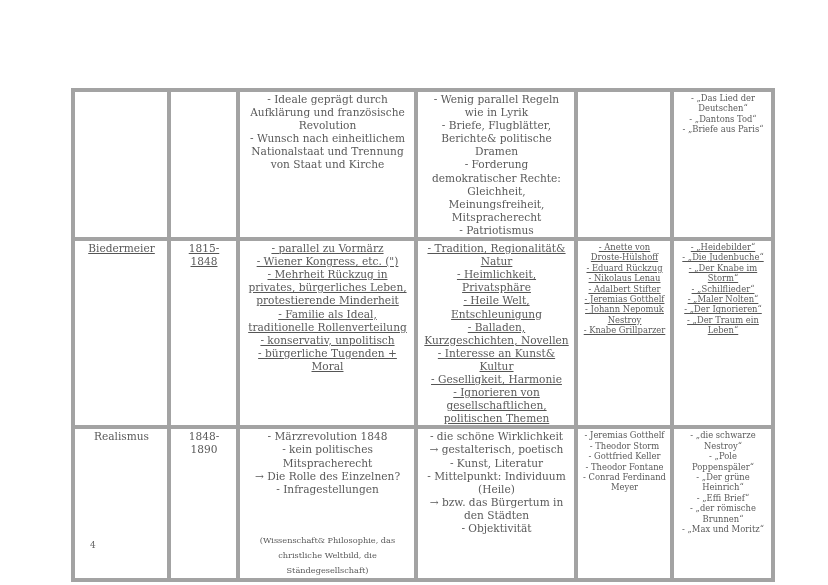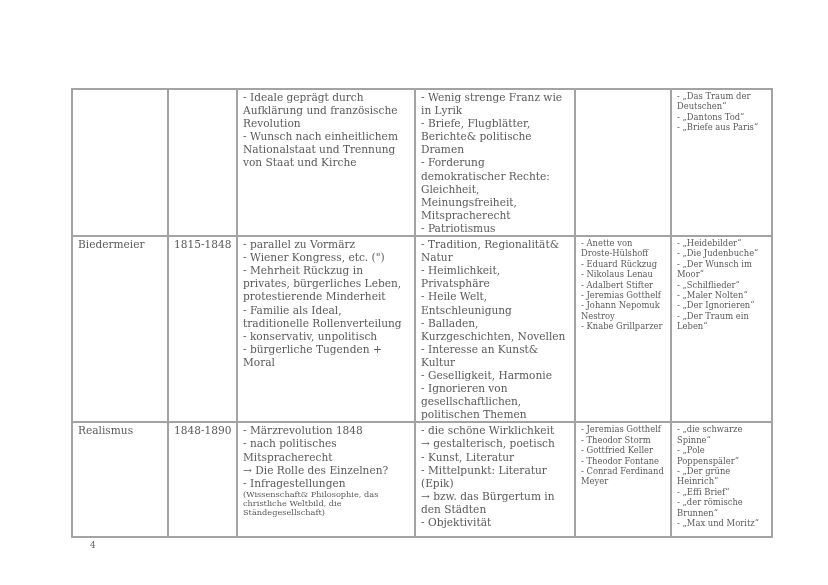--- a/index.html
+++ b/index.html
@@ -1,27 +1,27 @@
 <!DOCTYPE html>
 <html><head>
 <meta charset="utf-8">
 <style>
   html, body { margin:0; padding:0; background:#ffffff; }
   body { width:828px; height:585px; position:relative; overflow:hidden;
          font-family:"DejaVu Serif","Liberation Serif",serif; color:#555; }
   .page { position:absolute; left:0; top:0; width:828px; height:585px; background:#fff; }
   table.lit { position:absolute; left:71px; top:88px; border-collapse:collapse;
               table-layout:fixed; width:701px; }
-  table.lit td { border:2px solid #a3a3a3; vertical-align:top; padding:1px 4px 0 5px;
-                 font-size:10.6px; line-height:13.1px; color:#5a5a5a; }
+  table.lit td { border:4px solid #a3a3a3; vertical-align:top; padding:1px 4px 0 5px;
+                 font-size:10.6px; line-height:13.1px; color:#5a5a5a;text-align:center; }
   table.lit td.small { font-size:8.4px; line-height:10.4px; padding-top:1px; }
   .col1 { width:96px; } .col2 { width:69px; } .col3 { width:178px; }
   .col4 { width:160px; } .col5 { width:96px; } .col6 { width:101px; }
   .line { display:block; white-space:normal; }
-  .note { font-size:8.2px; line-height:9px; display:block; }
+  .note { font-size:8.2px; line-height:15px; display:block;margin-top:37px; }
   .pagenum { position:absolute; left:90px; top:540px; font-size:9px; color:#666; }
 </style>
 </head>
 <body>
 
 <div class="page">
   <table class="lit">
     <colgroup>
       <col class="col1">
         <col class="col2">
@@ -33,34 +33,34 @@
     <tbody>
 
       <tr style="height:125px;">
         <td></td>
         <td></td>
         <td>
           <span class="line">- Ideale geprägt durch Aufklärung und französische Revolution</span>
           <span class="line">- Wunsch nach einheitlichem Nationalstaat und Trennung von Staat und Kirche</span>
         </td>
         <td>
-          <span class="line">- Wenig strenge Franz wie in Lyrik</span>
+          <span class="line">- Wenig parallel Regeln wie in Lyrik</span>
           <span class="line">- Briefe, Flugblätter, Berichte&amp; politische Dramen</span>
           <span class="line">- Forderung demokratischer Rechte: Gleichheit, Meinungsfreiheit, Mitspracherecht</span>
           <span class="line">- Patriotismus</span>
         </td>
         <td class="small"></td>
         <td class="small">
-          <span class="line">- „Das Traum der Deutschen“</span>
+          <span class="line">- „Das Lied der Deutschen“</span>
           <span class="line">- „Dantons Tod“</span>
           <span class="line">- „Briefe aus Paris“</span>
         </td>
       </tr>
 
-      <tr style="height:154px;">
+      <tr style="height:154px;text-decoration:underline;">
         <td>Biedermeier</td>
         <td>1815-1848</td>
         <td>
           <span class="line">- parallel zu Vormärz</span>
           <span class="line">-  Wiener Kongress, etc. (")</span>
           <span class="line">- Mehrheit Rückzug in privates, bürgerliches Leben, protestierende Minderheit</span>
           <span class="line">- Familie als Ideal, traditionelle Rollenverteilung</span>
           <span class="line">- konservativ, unpolitisch</span>
           <span class="line">- bürgerliche Tugenden + Moral</span>
         </td>
@@ -78,55 +78,55 @@
           <span class="line">- Eduard Rückzug</span>
           <span class="line">- Nikolaus Lenau</span>
           <span class="line">- Adalbert Stifter</span>
           <span class="line">- Jeremias Gotthelf</span>
           <span class="line">- Johann Nepomuk Nestroy</span>
           <span class="line">- Knabe Grillparzer</span>
         </td>
         <td class="small">
           <span class="line">- „Heidebilder“</span>
           <span class="line">- „Die Judenbuche“</span>
-          <span class="line">- „Der Wunsch im Moor“</span>
+          <span class="line">- „Der Knabe im Storm“</span>
           <span class="line">- „Schilflieder“</span>
           <span class="line">- „Maler Nolten“</span>
           <span class="line">- „Der Ignorieren“</span>
           <span class="line">- „Der Traum ein Leben“</span>
         </td>
       </tr>
 
       <tr style="height:115px;">
         <td>Realismus</td>
         <td>1848-1890</td>
         <td>
           <span class="line">- Märzrevolution 1848</span>
-          <span class="line">- nach politisches Mitspracherecht</span>
+          <span class="line">- kein politisches Mitspracherecht</span>
           <span class="line">→ Die Rolle des Einzelnen?</span>
           <span class="line">- Infragestellungen</span>
           <span class="note">(Wissenschaft&amp; Philosophie, das christliche Weltbild, die Ständegesellschaft)</span>
         </td>
         <td>
           <span class="line">- die schöne Wirklichkeit</span>
           <span class="line">→ gestalterisch, poetisch</span>
           <span class="line">- Kunst, Literatur</span>
-          <span class="line">- Mittelpunkt: Literatur (Epik)</span>
+          <span class="line">- Mittelpunkt: Individuum (Heile)</span>
           <span class="line">→ bzw. das Bürgertum in den Städten</span>
           <span class="line">- Objektivität</span>
         </td>
         <td class="small">
           <span class="line">- Jeremias Gotthelf</span>
           <span class="line">- Theodor Storm</span>
           <span class="line">- Gottfried Keller</span>
           <span class="line">- Theodor Fontane</span>
           <span class="line">- Conrad Ferdinand Meyer</span>
         </td>
         <td class="small">
-          <span class="line">- „die schwarze Spinne“</span>
+          <span class="line">- „die schwarze Nestroy“</span>
           <span class="line">- „Pole Poppenspäler“</span>
           <span class="line">- „Der grüne Heinrich“</span>
           <span class="line">- „Effi Brief“</span>
           <span class="line">- „der römische Brunnen“</span>
           <span class="line">- „Max und Moritz“</span>
         </td>
       </tr>
     </tbody>
   </table>
 

